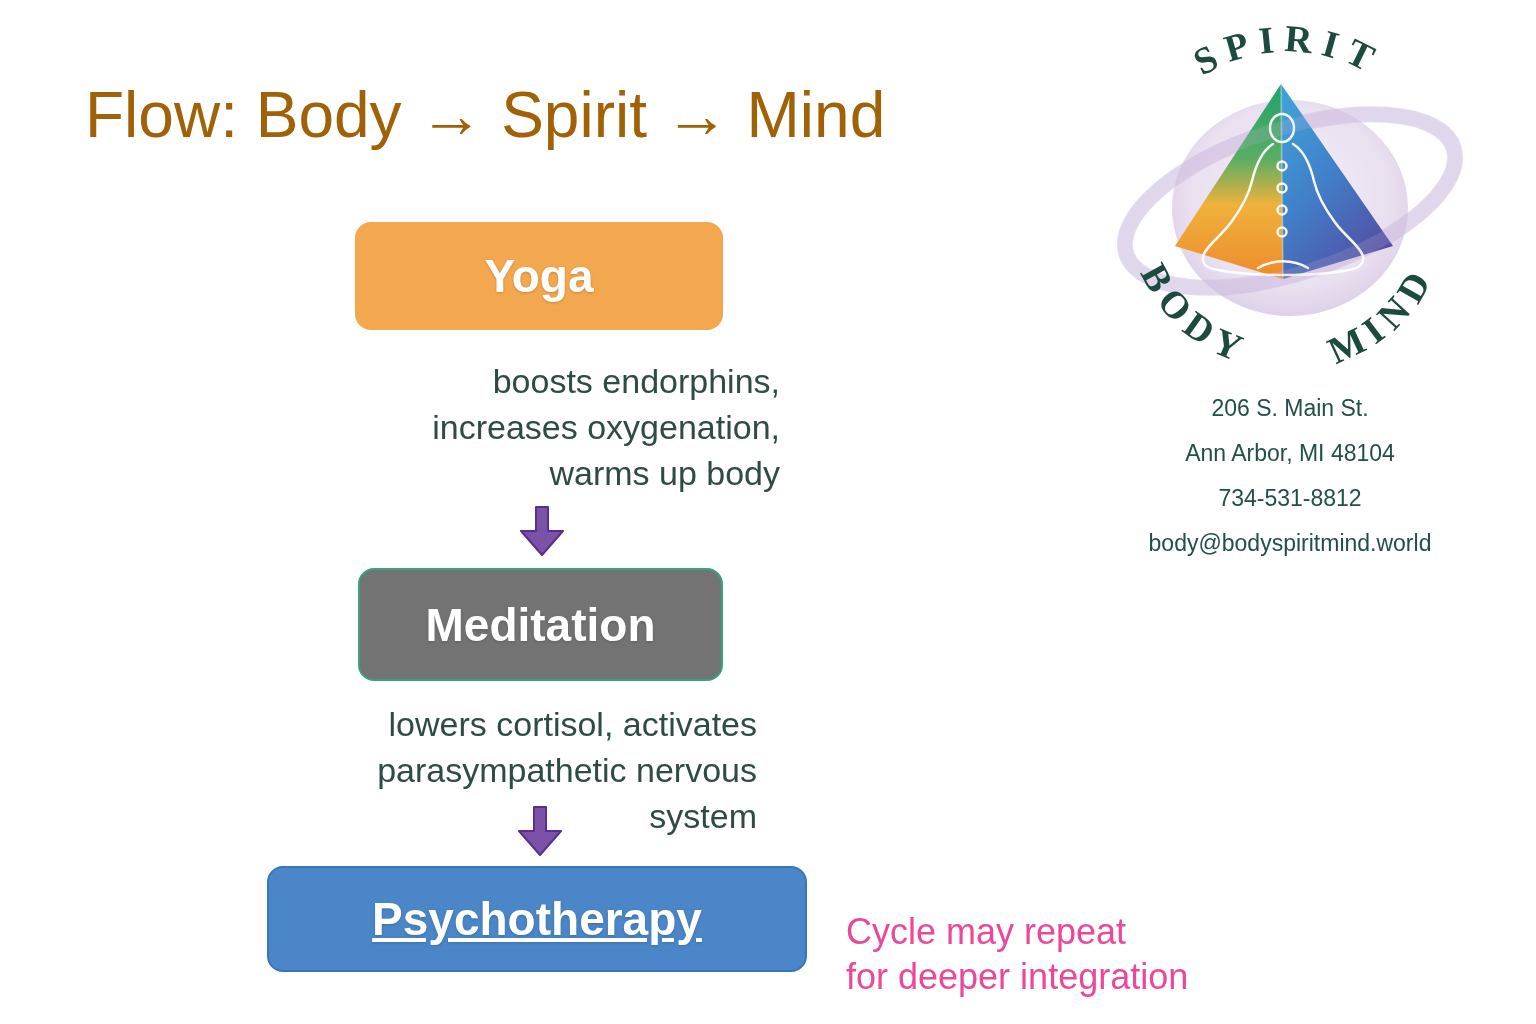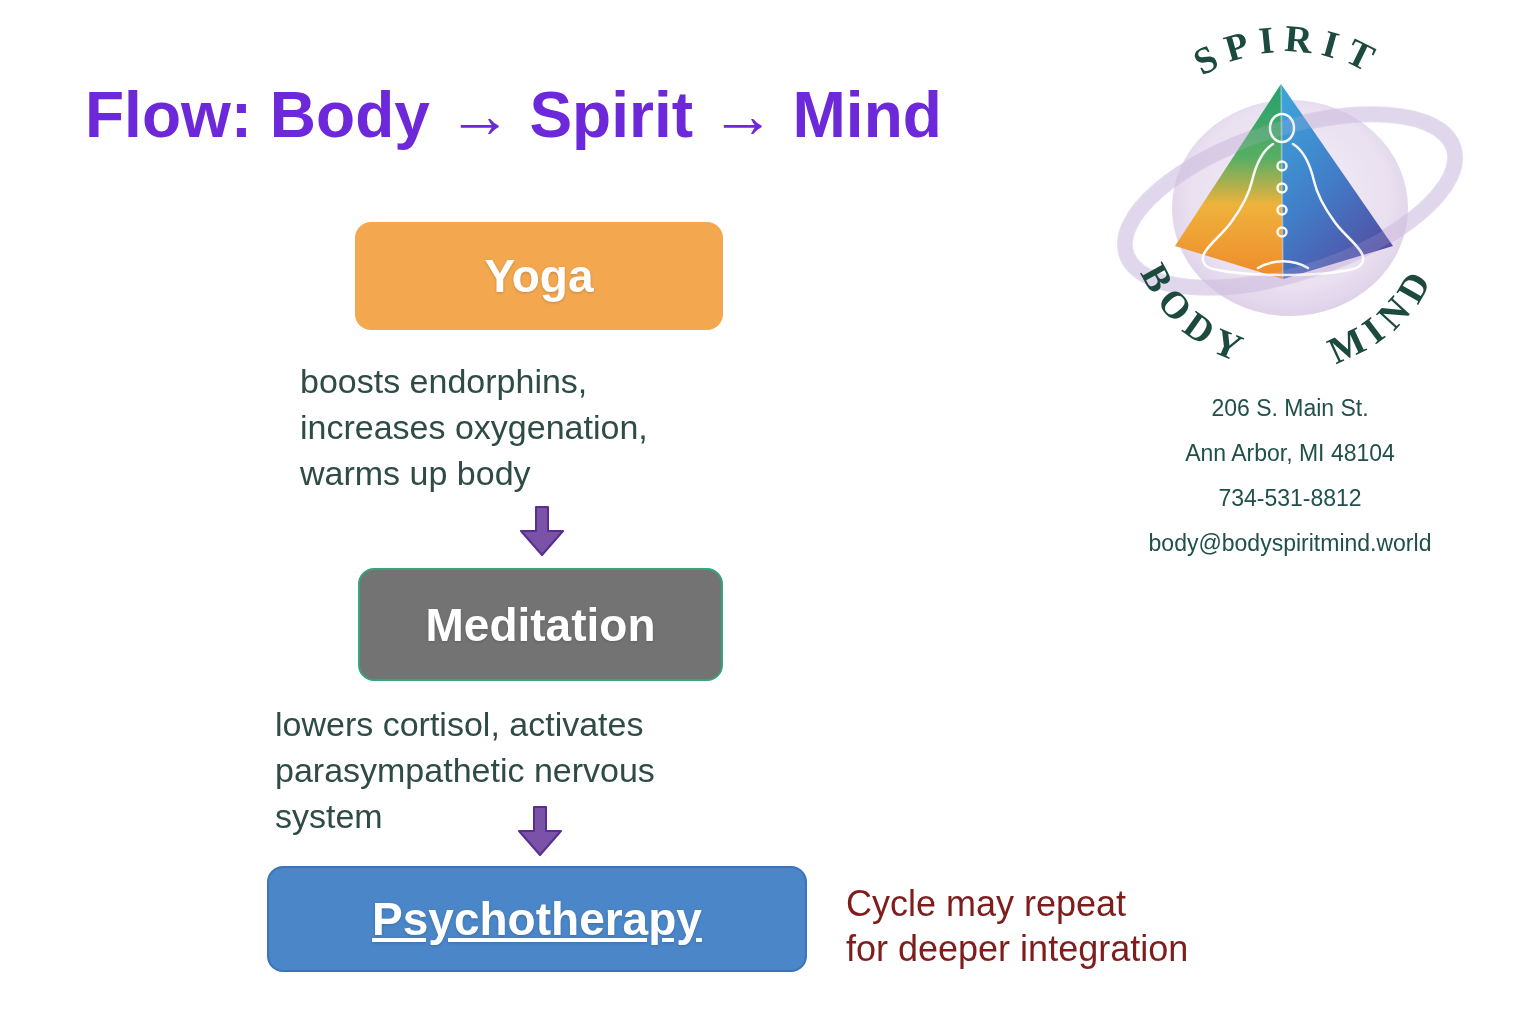--- a/index.html
+++ b/index.html
@@ -8,53 +8,53 @@
     width:1536px;
     height:1024px;
     background:#ffffff;
     overflow:hidden;
     font-family:"Liberation Sans", sans-serif;
   }
   .title{
     position:absolute;
     left:85px; top:78px;
     font-size:64px;
-    font-weight:700;
-    color:#6d28d9;
+    font-weight:400;
+    color:#a16207;
     white-space:nowrap;
   }
   .step{
     position:absolute;
     display:flex; align-items:center; justify-content:center;
     color:#ffffff;
     font-size:46px;
     font-weight:600;
     border-radius:16px;
     text-shadow:0 1px 3px rgba(0,0,0,0.18);
     box-sizing:border-box;
   }
   .step-1{left:355px; top:222px; width:368px; height:108px; background:#F3A74F;}
   .step-2{left:358px; top:568px; width:365px; height:113px; background:#737373; border:2px solid #35A57A;}
   .step-3{left:267px; top:866px; width:540px; height:106px; background:#4A86C8; border:2px solid #3A74BA;text-decoration:underline;}
   .desc{
     position:absolute;
-    text-align:left;
+    text-align:right;
     font-size:34px;
     line-height:46px;
     color:#2E4B45;
     white-space:pre-line;
   }
   .desc-1{left:300px; top:358px; width:480px;}
   .desc-2{left:275px; top:701px; width:482px;}
   .note{
     position:absolute;
-    left:846px; top:881px;
+    left:846px; top:909px;
     font-size:36px;
     line-height:45px;
-    color:#7f1d1d;
+    color:#ec4899;
     white-space:pre-line;
   }
   .arrow{position:absolute; width:46px; height:50px;}
   .arrow-1{left:519px; top:506px;}
   .arrow-2{left:517px; top:806px;}
   .logo{position:absolute; left:1083px; top:16px; width:432px; height:368px;}
   .contact{
     position:absolute;
     left:1055px; top:386px; width:470px;
     text-align:center;

